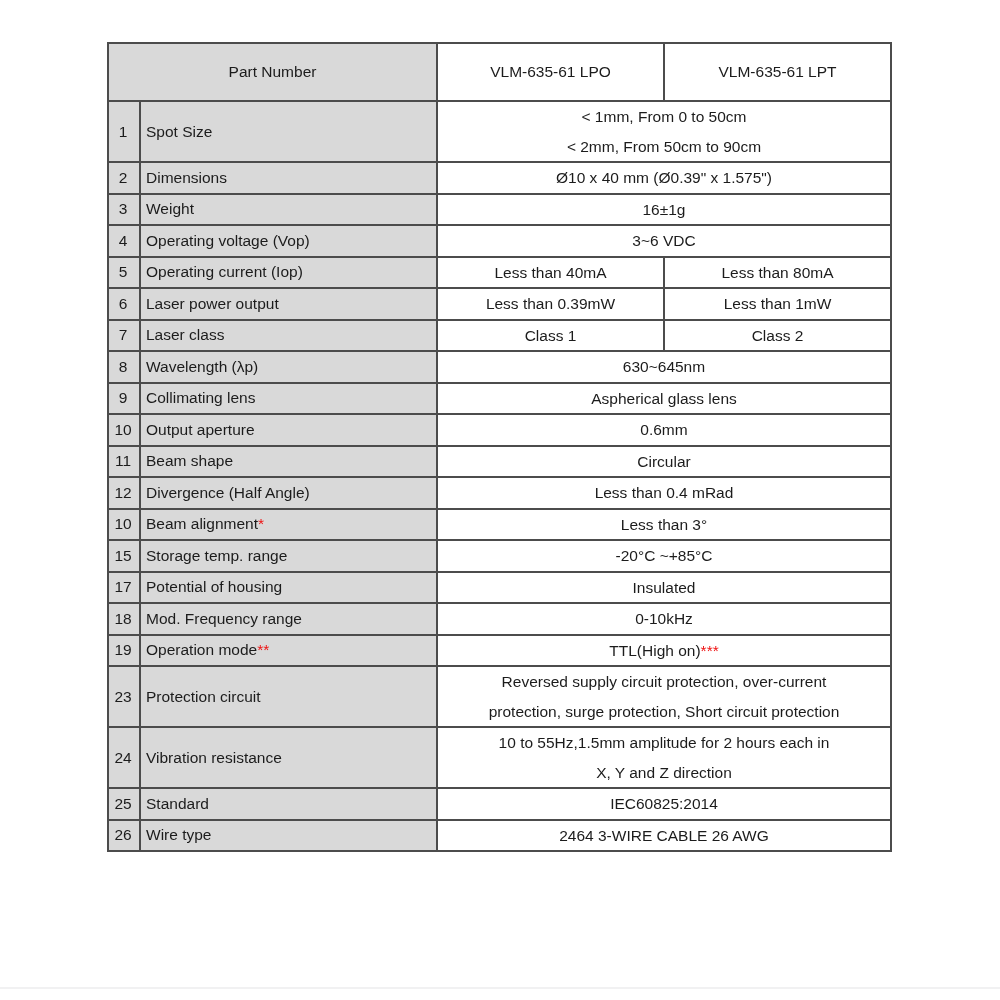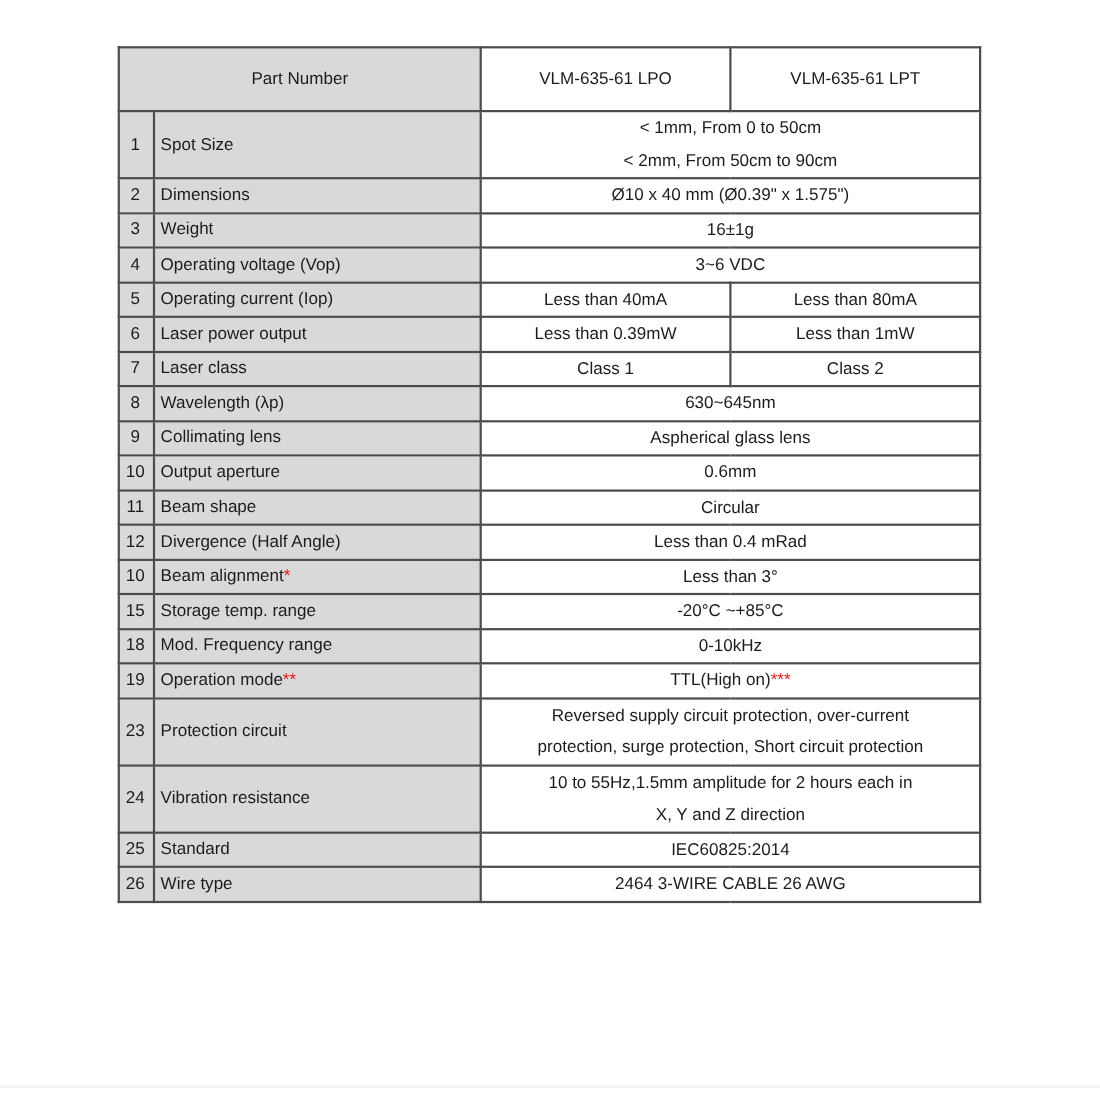--- a/index.html
+++ b/index.html
@@ -174,20 +174,27 @@
           </td>
         </tr>
         <tr class="normal">
           <td class="num">15</td>
           <td class="label"><span>Storage temp. range</span></td>
           <td class="value" colspan="2">
             <div class="line"><span>-20°C ~+85°C</span></div>
           </td>
         </tr>
         <tr class="normal">
+          <td class="num">17</td>
+          <td class="label"><span>Potential of housing</span></td>
+          <td class="value" colspan="2">
+            <div class="line"><span>Insulated</span></div>
+          </td>
+        </tr>
+        <tr class="normal">
           <td class="num">18</td>
           <td class="label"><span>Mod. Frequency range</span></td>
           <td class="value" colspan="2">
             <div class="line"><span>0-10kHz</span></div>
           </td>
         </tr>
         <tr class="normal">
           <td class="num">19</td>
           <td class="label"><span>Operation mode</span><span class="mark">**</span></td>
           <td class="value" colspan="2">

